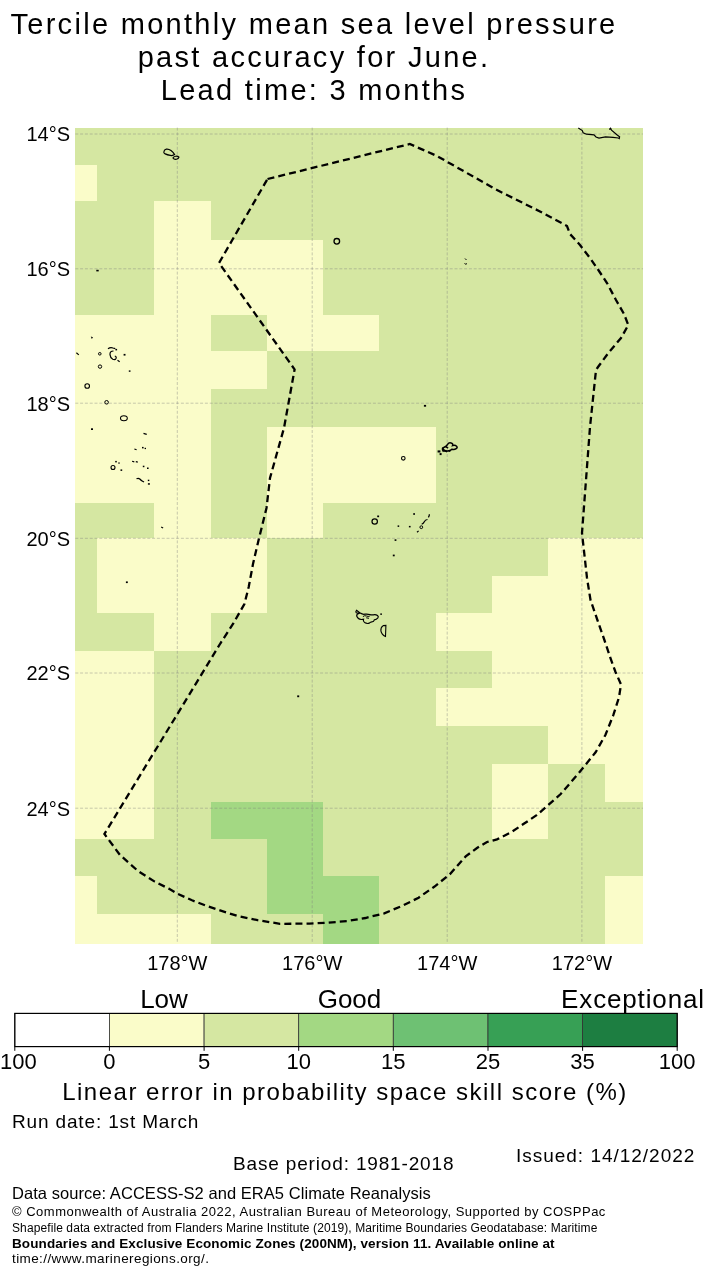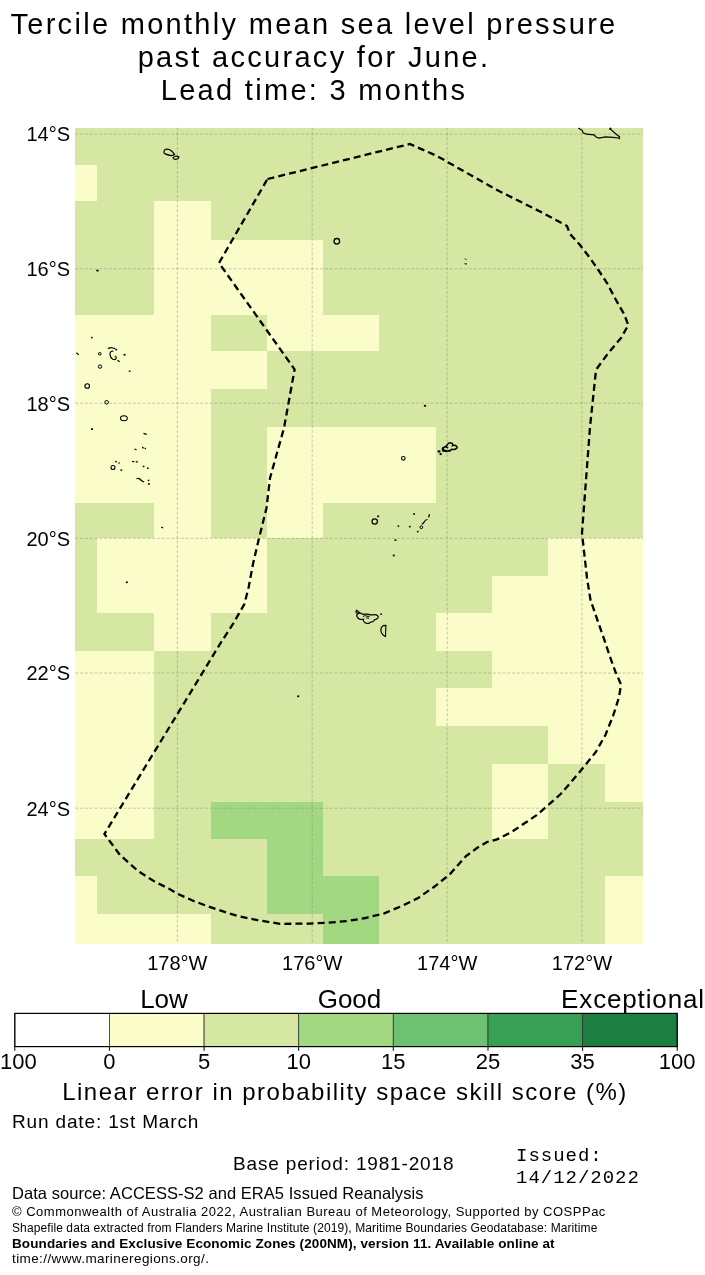--- a/index.html
+++ b/index.html
@@ -217,23 +217,23 @@
       <text x="633" y="1007.5" text-anchor="middle" letter-spacing="0.85">Exceptional</text>
     </g>
 
 <text x="345" y="1100" text-anchor="middle" font-size="24" letter-spacing="1.5" fill="#000">Linear error in probability space skill score (%)</text>
 </svg>
 
 <div class="footer" style="left:12px; top:1111px; font-size:19px; letter-spacing:0.85px;">Run date: 1st March</div>
 
 <div class="footer" style="left:233px; top:1153px; font-size:19px; letter-spacing:0.84px;">Base period: 1981-2018</div>
 
-<div class="footer" style="left:516px; top:1144.5px; font-size:19px; letter-spacing:0.98px;font-family:Liberation Mono, monospace;">Issued: 14/12/2022</div>
-
-<div class="footer" style="left:12px; top:1184px; font-size:16.5px; letter-spacing:0.05px;">Data source: ACCESS-S2 and ERA5 Issued Reanalysis</div>
+<div class="footer" style="left:516px; top:1144.5px; font-size:19px; letter-spacing:0.98px;">Issued: 14/12/2022</div>
+
+<div class="footer" style="left:12px; top:1184px; font-size:16.5px; letter-spacing:0.05px;">Data source: ACCESS-S2 and ERA5 Climate Reanalysis</div>
 
 <div class="footer" style="left:12px; top:1204px; font-size:13px; letter-spacing:0.5px; white-space:nowrap;">© Commonwealth of Australia 2022, Australian Bureau of Meteorology, Supported by COSPPac</div>
 
 <div class="footer" style="left:12px; top:1220.5px; font-size:12px; letter-spacing:0.1px; white-space:nowrap;">Shapefile data extracted from Flanders Marine Institute (2019), Maritime Boundaries Geodatabase: Maritime</div>
 
 <div class="footer" style="left:12px; top:1235.5px; font-size:13.5px; letter-spacing:0.1px; white-space:nowrap;font-weight:bold;">Boundaries and Exclusive Economic Zones (200NM), version 11. Available online at</div>
 
 <div class="footer" style="left:12px; top:1250.5px; font-size:13.5px; letter-spacing:0.4px; white-space:nowrap;">time://www.marineregions.org/.</div>
 
 </body></html>

